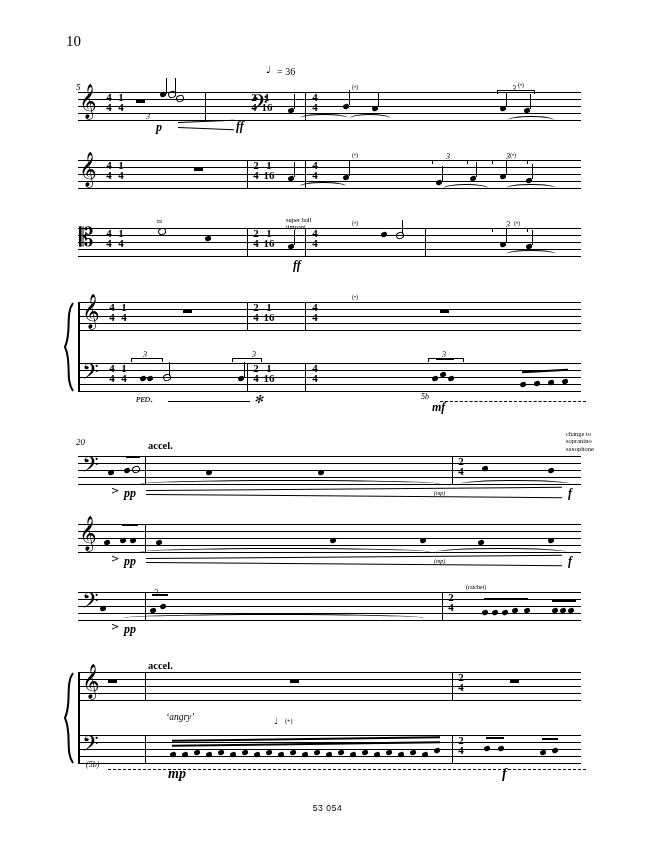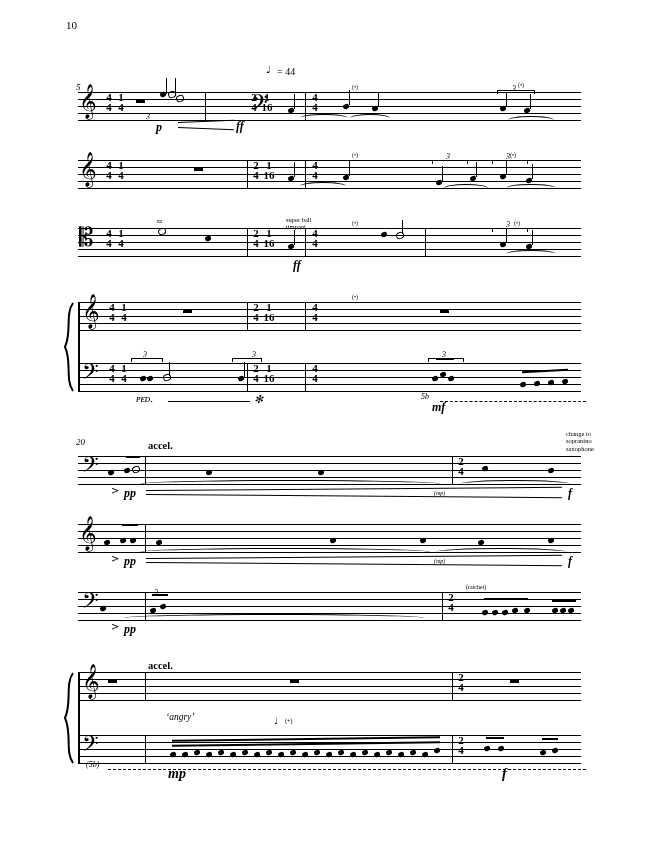--- a/index.html
+++ b/index.html
@@ -18,22 +18,22 @@
   .page {
     position: absolute;
     left: 0; top: 0;
     width: 655px; height: 859px;
     background: #ffffff;
   }
 
   
   .page-number {
     position: absolute;
-    left: 66px; top: 19px;
-    font-size: 11px;
+    left: 66px; top: 33px;
+    font-size: 15px;
     font-family: "Liberation Serif", serif;
   }
   .plate {
     position: absolute;
     left: 0; right: 0;
     top: 803px;
     text-align: center;
     font-size: 8.5px;
     letter-spacing: 0.6px;
     font-family: "Liberation Sans", sans-serif;
@@ -209,21 +209,21 @@
 
 <div class="page">
 
   <div class="page-number">10</div>
 
   <div>
 
     <div class="measure-num" style="left:76px; top:82px;">5</div>
 
     <div class="tempo-text" style="left:266px; top:64px; font-family:'DejaVu Sans',sans-serif;">♩</div>
-    <div class="tempo-text" style="left:277px; top:66px;">= 44</div>
+    <div class="tempo-text" style="left:277px; top:66px;">= 36</div>
 
     <div class="staff" style="left:78px; top:92px; width:503px;"></div>
     <div class="clef-g" style="left:79px; top:86px;">𝄞</div>
     <div class="timesig" style="left:104px; top:92px; width:10px;">
       <div>4</div>
         <div>4</div>
     </div>
     <div class="timesig" style="left:117px; top:92px; width:8px;">
       <div>1</div>
         <div>4</div>
@@ -612,14 +612,15 @@
     <div class="note" style="left:540px; top:750px;"></div>
     <div class="note" style="left:552px; top:748px;"></div>
     <div class="beam" style="left:542px; top:738px; width:16px;"></div>
 
     <div class="ottava" style="left:86px; top:760px;">(5b)</div>
     <div class="dash-line" style="left:108px; top:769px; width:478px;"></div>
     <div class="dyn" style="left:168px; top:766px; font-size:14px;">mp</div>
     <div class="dyn" style="left:502px; top:766px; font-size:14px;">f</div>
   </div>
 
+  <div class="plate">53 054</div>
 
 </div>
 
 </body></html>

